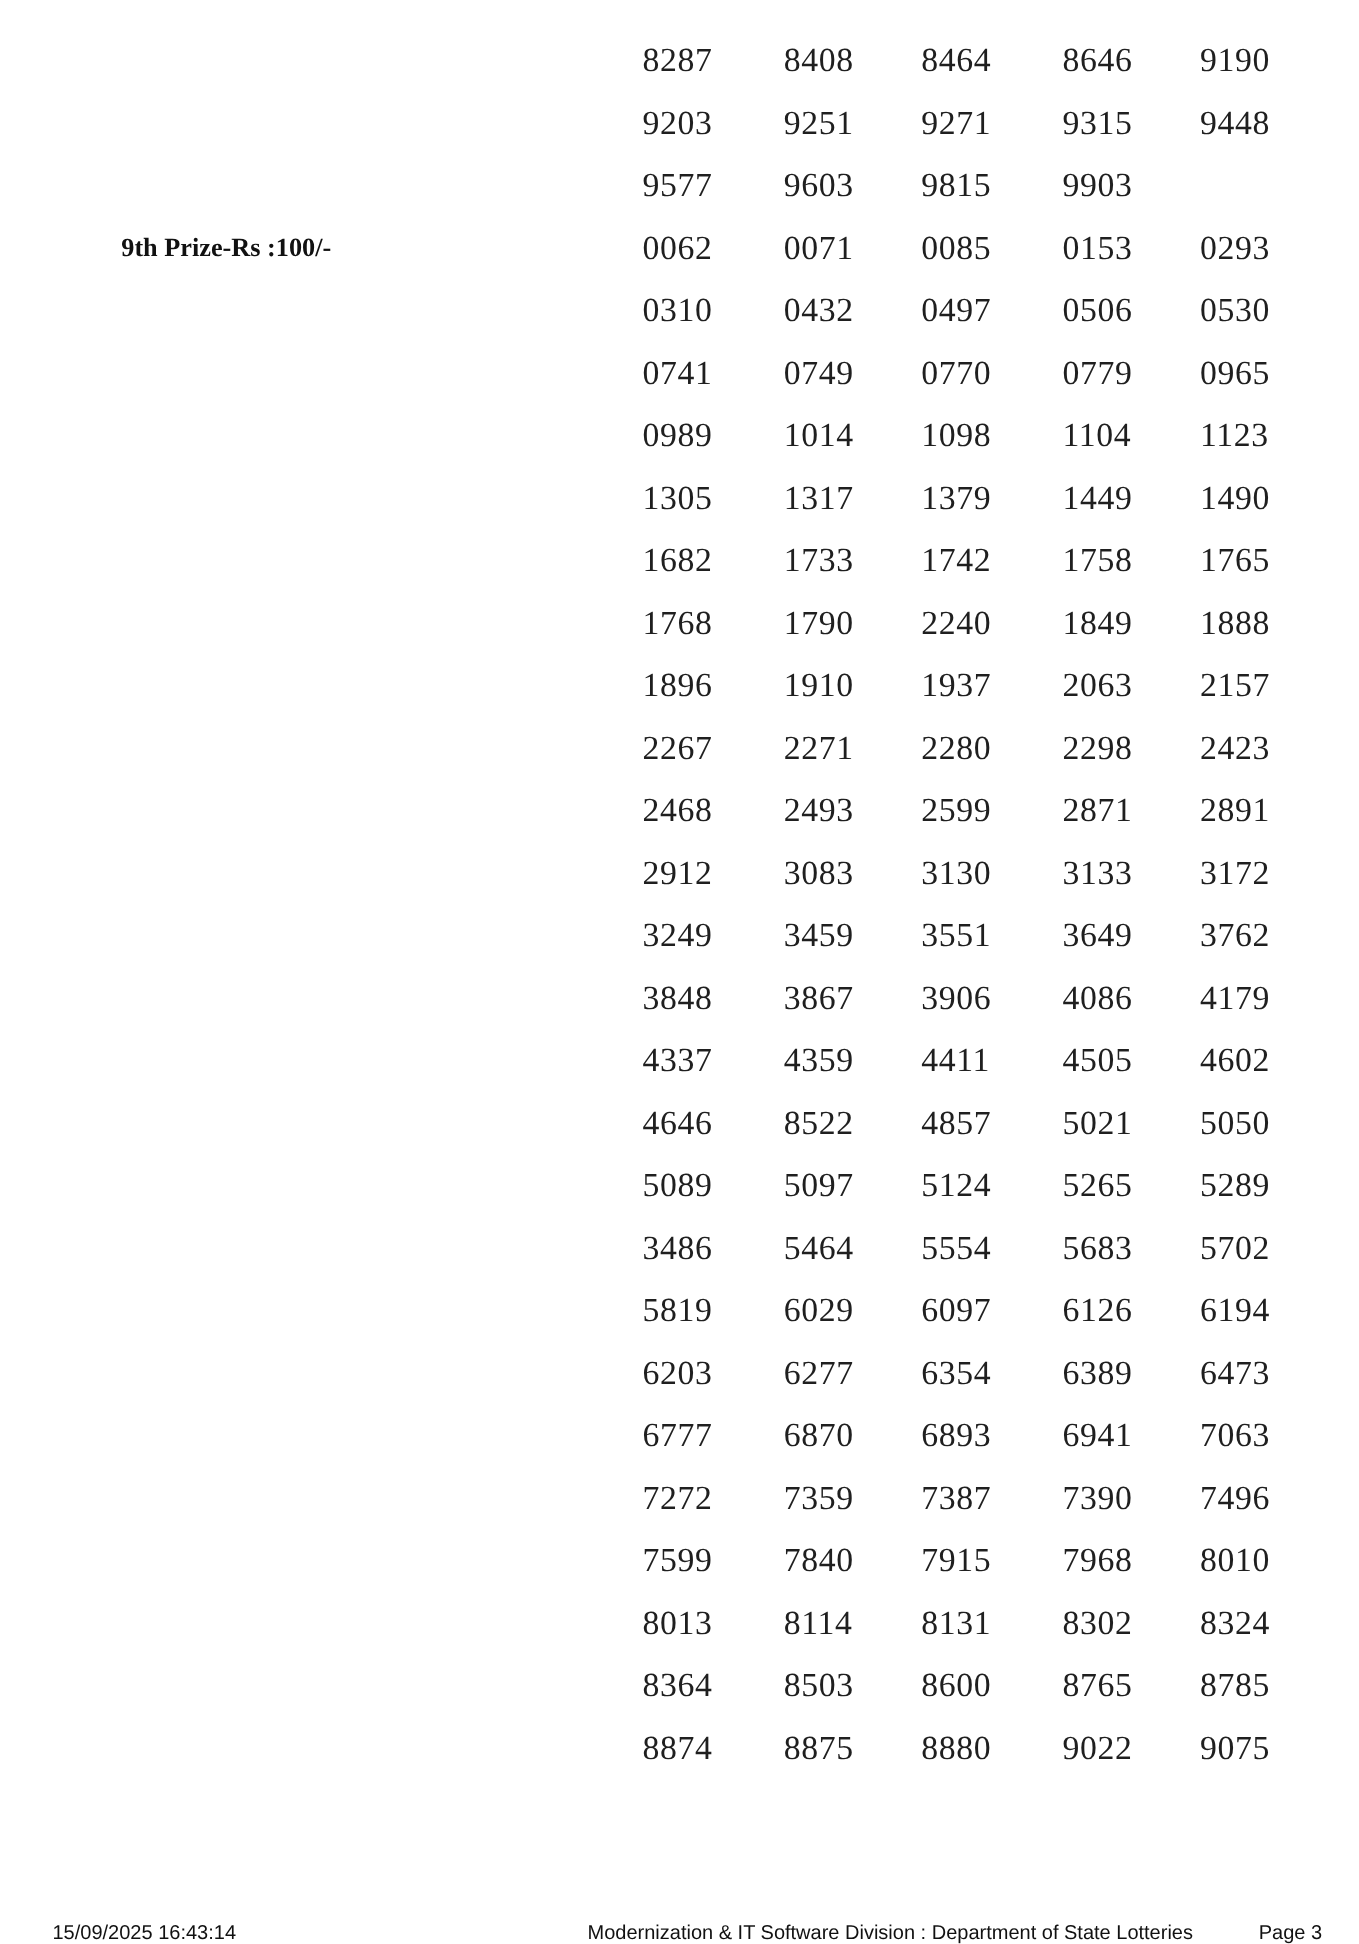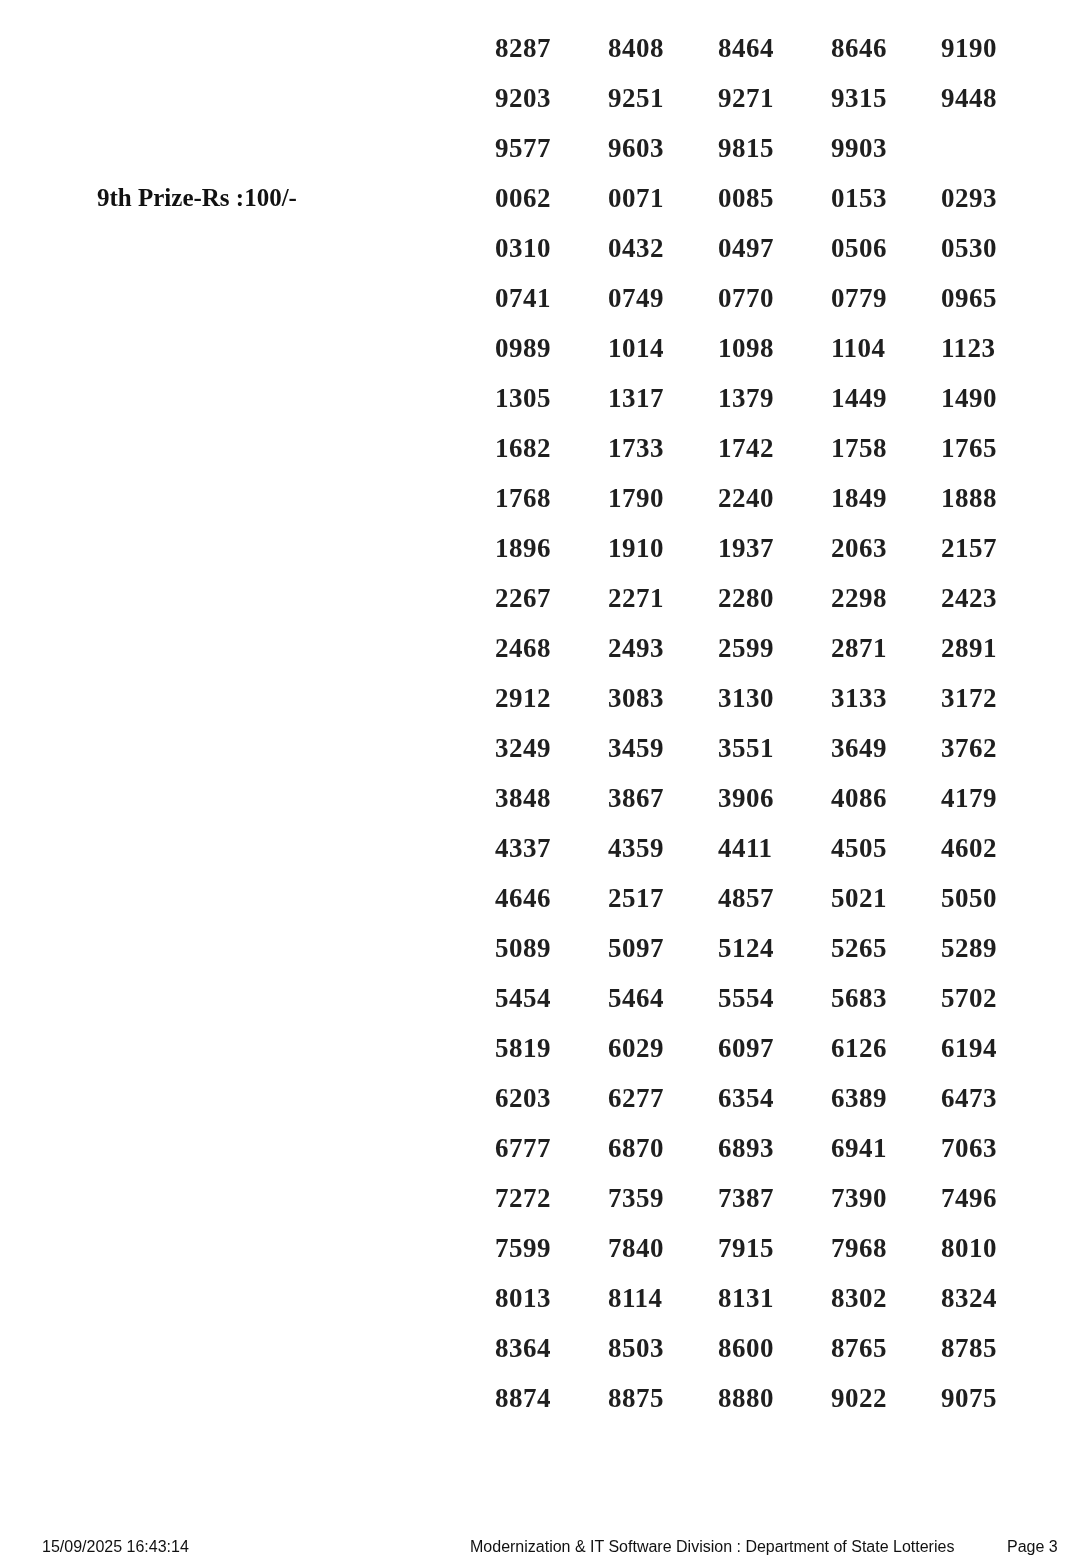--- a/index.html
+++ b/index.html
@@ -15,30 +15,29 @@
     position: absolute;
     inset: 0;
     background: #ffffff;
   }
   .prize-label {
     position: absolute;
     left: 97px;
     top: 173px;
     height: 50px;
     line-height: 50px;
-    font-size: 25px;
+    font-size: 21px;
     font-weight: bold;
     color: #111111;
     white-space: nowrap;
   }
   .numbers-grid {
     position: absolute;
-    left: 495px;
+    left: 514px;
     top: 23px;
-    font-weight: bold;
   }
   .num-row {
     display: grid;
     grid-template-columns: 113px 110px 113px 110px 112px;
     height: 50px;
     line-height: 50px;
   }
   .num-cell {
     font-size: 27px;
     color: #1f1f1f;
@@ -197,34 +196,34 @@
       </div>
       <div class="num-row">
         <span class="num-cell">4337</span>
         <span class="num-cell">4359</span>
         <span class="num-cell">4411</span>
         <span class="num-cell">4505</span>
         <span class="num-cell">4602</span>
       </div>
       <div class="num-row">
         <span class="num-cell">4646</span>
-        <span class="num-cell">2517</span>
+        <span class="num-cell">8522</span>
         <span class="num-cell">4857</span>
         <span class="num-cell">5021</span>
         <span class="num-cell">5050</span>
       </div>
       <div class="num-row">
         <span class="num-cell">5089</span>
         <span class="num-cell">5097</span>
         <span class="num-cell">5124</span>
         <span class="num-cell">5265</span>
         <span class="num-cell">5289</span>
       </div>
       <div class="num-row">
-        <span class="num-cell">5454</span>
+        <span class="num-cell">3486</span>
         <span class="num-cell">5464</span>
         <span class="num-cell">5554</span>
         <span class="num-cell">5683</span>
         <span class="num-cell">5702</span>
       </div>
       <div class="num-row">
         <span class="num-cell">5819</span>
         <span class="num-cell">6029</span>
         <span class="num-cell">6097</span>
         <span class="num-cell">6126</span>

